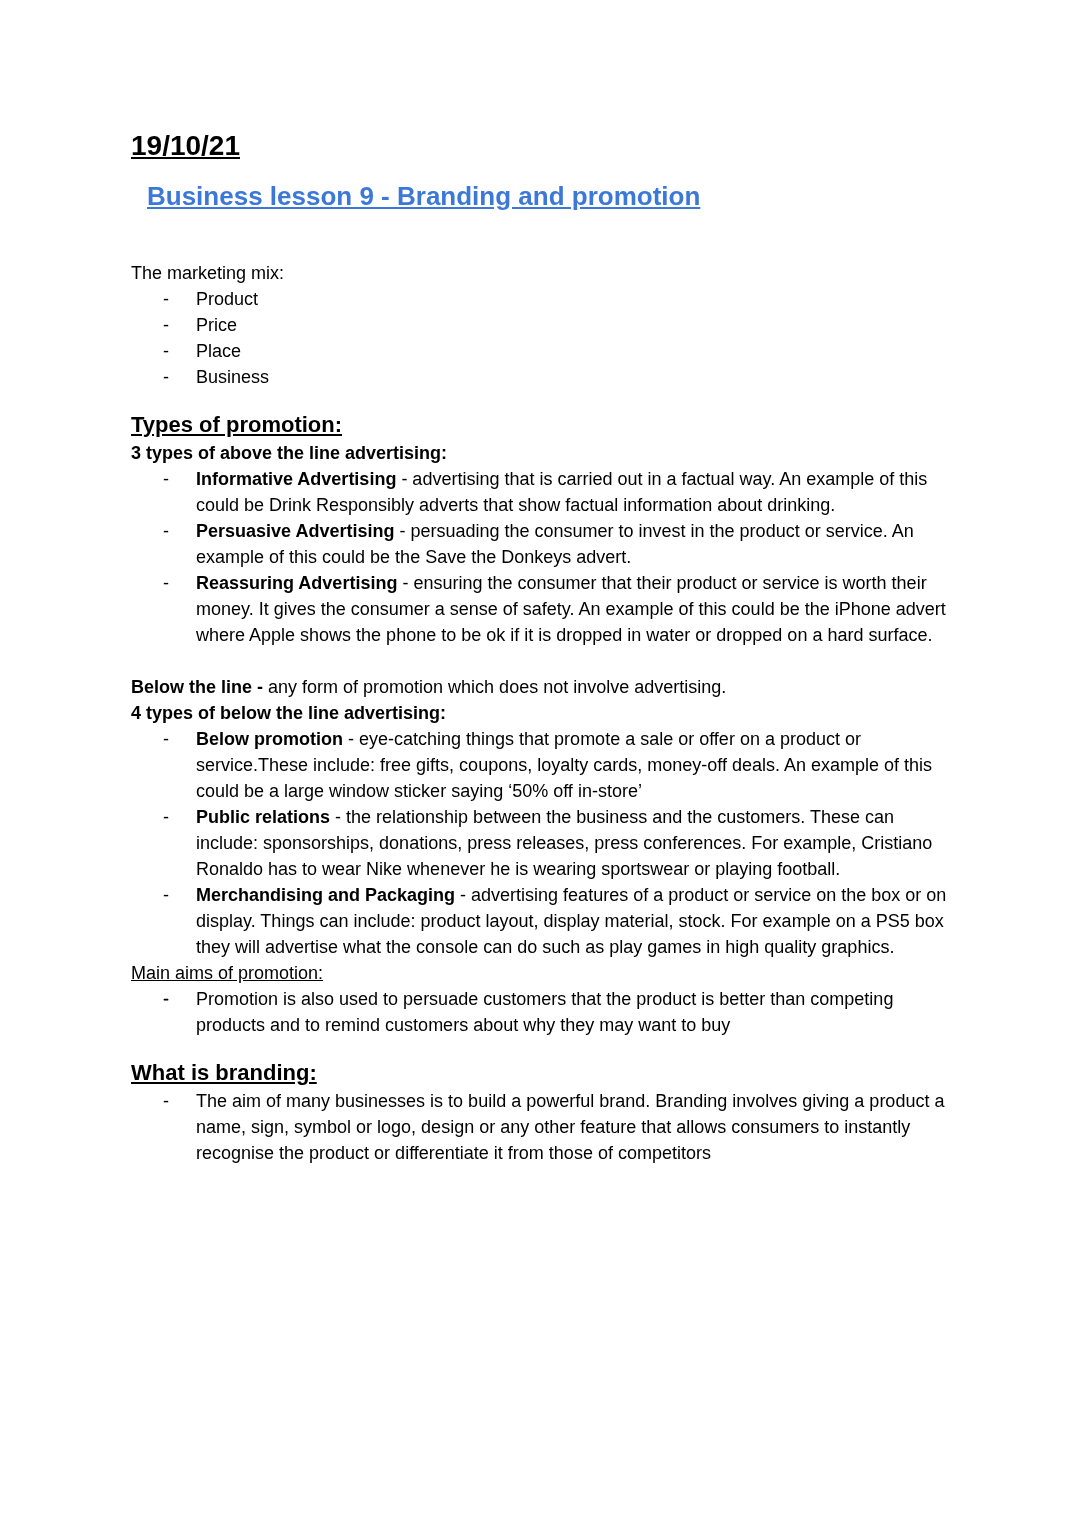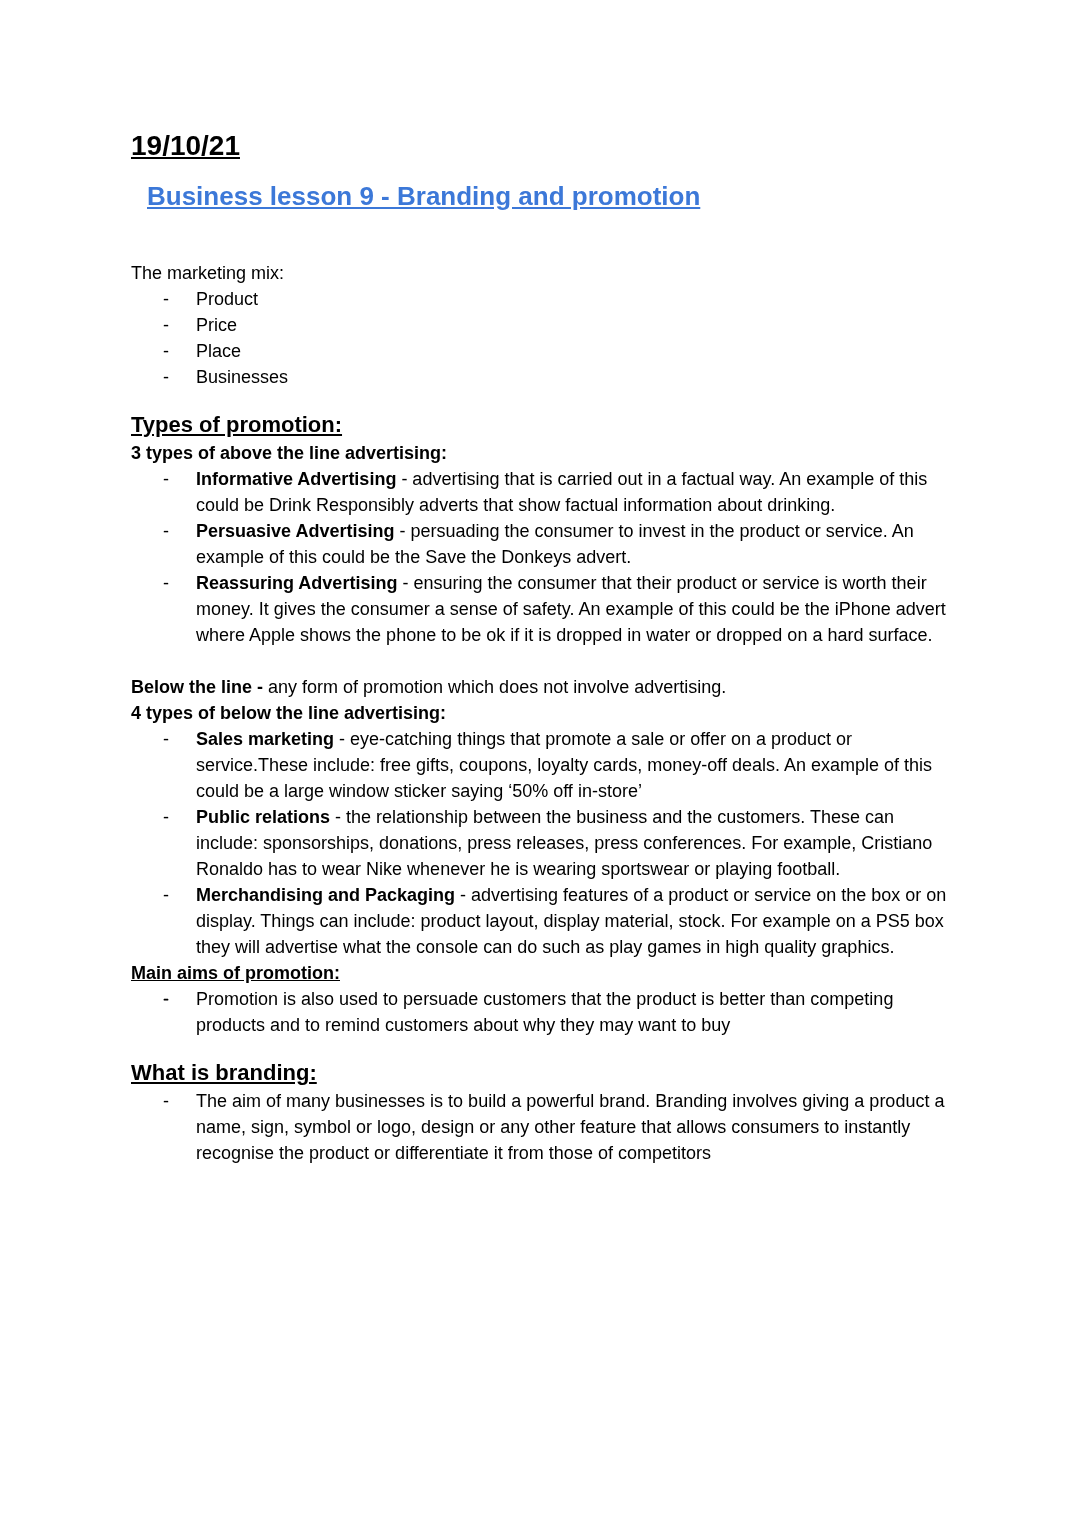--- a/index.html
+++ b/index.html
@@ -40,21 +40,21 @@
       height: 36px;
     }
     .spacer-title { height: 28px; }
     .subhead {
       font-size: 18px;
       line-height: 26px;
       height: 26px;
     }
     .subhead-bold {
       font-size: 18px;
-      font-weight: bold;
+      font-weight: normal;
       text-decoration: underline;
       line-height: 26px;
       height: 26px;
     }
     .h2 {
       font-size: 22px;
       font-weight: bold;
       text-decoration: underline;
       line-height: 30px;
       height: 30px;
@@ -91,21 +91,21 @@
   <div class="date">19/10/21</div>
   <div class="title">Business lesson 9 - Branding and promotion</div>
   <div class="spacer-title"></div>
 
   <div>
     <div class="subhead">The marketing mix:</div>
     <ul class="dash">
       <li><span class="dash-mark">-</span><span>Product</span></li>
       <li><span class="dash-mark">-</span><span>Price</span></li>
       <li><span class="dash-mark">-</span><span>Place</span></li>
-      <li><span class="dash-mark">-</span><span>Businesses</span></li>
+      <li><span class="dash-mark">-</span><span>Business</span></li>
     </ul>
   </div>
 
   <div class="gap-med"></div>
 
   <div>
     <div class="h2">Types of promotion:</div>
 
     <div class="para bold">3 types of above the line advertising:</div>
     <ul class="dash">
@@ -114,21 +114,21 @@
       <li><span class="dash-mark">-</span><span class="bold">Reassuring Advertising</span><span> - ensuring the consumer that their product or service is worth their money. It gives the consumer a sense of safety. An example of this could be the iPhone advert where Apple shows the phone to be ok if it is dropped in water or dropped on a hard surface.</span></li>
     </ul>
 
     <div class="gap-small"></div>
 
     <div class="para">
       <span class="bold">Below the line -</span><span> any form of promotion which does not involve advertising.</span>
     </div>
     <div class="para bold">4 types of below the line advertising:</div>
     <ul class="dash">
-      <li><span class="dash-mark">-</span><span class="bold">Sales marketing</span><span> - eye-catching things that promote a sale or offer on a product or service.These include: free gifts, coupons, loyalty cards, money-off deals. An example of this could be a large window sticker saying ‘50% off in-store’</span></li>
+      <li><span class="dash-mark">-</span><span class="bold">Below promotion</span><span> - eye-catching things that promote a sale or offer on a product or service.These include: free gifts, coupons, loyalty cards, money-off deals. An example of this could be a large window sticker saying ‘50% off in-store’</span></li>
       <li><span class="dash-mark">-</span><span class="bold">Public relations</span><span> - the relationship between the business and the customers. These can include: sponsorships, donations, press releases, press conferences. For example, Cristiano Ronaldo has to wear Nike whenever he is wearing sportswear or playing football.</span></li>
       <li><span class="dash-mark">-</span><span class="bold">Merchandising and Packaging</span><span> - advertising features of a product or service on the box or on display. Things can include: product layout, display material, stock. For example on a PS5 box they will advertise what the console can do such as play games in high quality graphics.</span></li>
     </ul>
   </div>
 
   <div>
     <div class="subhead-bold">Main aims of promotion:</div>
     <ul class="dash">
       <li><span class="dash-mark">-</span></li>
       <li><span class="dash-mark">-</span><span>Promotion is also used to persuade customers that the product is better than competing products and to remind customers about why they may want to buy</span></li>

